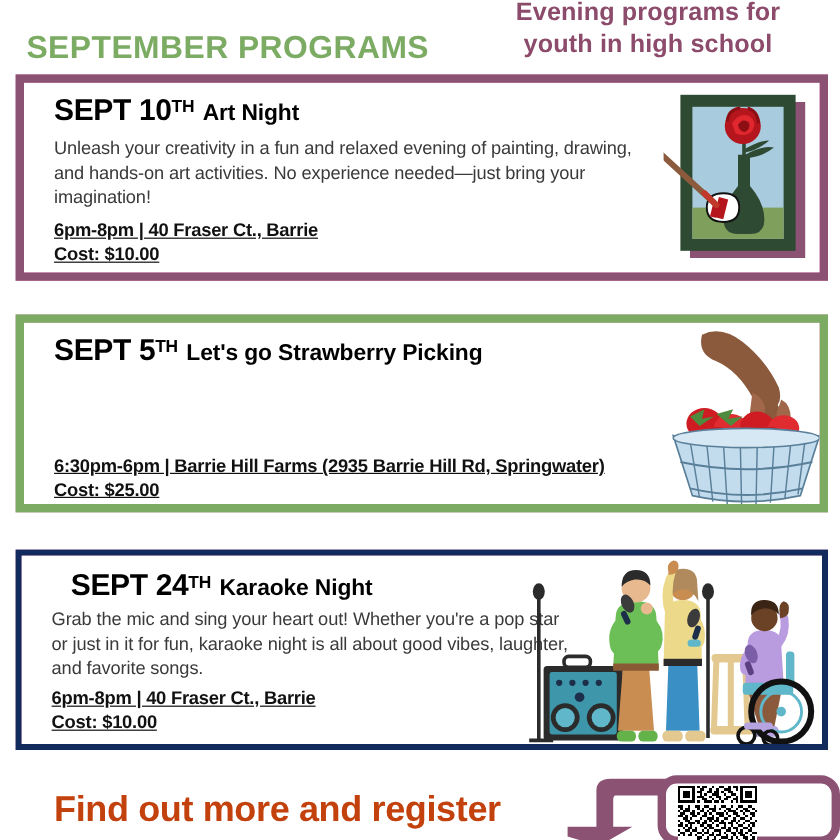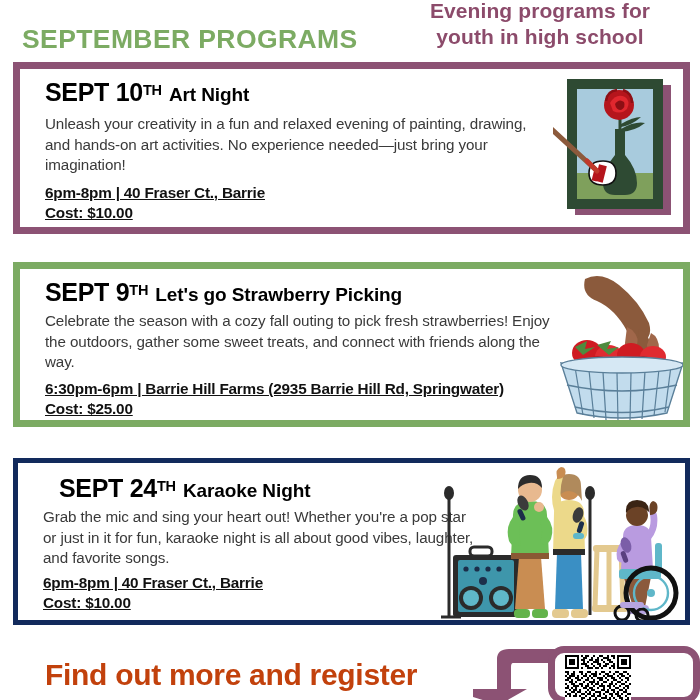--- a/index.html
+++ b/index.html
@@ -221,24 +221,23 @@
         <line x1="34" y1="84" x2="44" y2="94" stroke="#c0392b" stroke-width="5" stroke-linecap="round"></line>
       </svg>
 
     </div>
   </div>
 
   <div class="card" id="card-1">
     <div class="card-inner">
 
       <div class="card-head">
-        <span class="head-date">SEPT 9</span><span class="head-sup">TH</span><span class="head-name">Let's go Strawberry Picking</span>
+        <span class="head-date">SEPT 5</span><span class="head-sup">TH</span><span class="head-name">Let's go Strawberry Picking</span>
       </div>
 
-      <div class="card-desc">Celebrate the season with a cozy fall outing to pick fresh strawberries! Enjoy the outdoors, gather some sweet treats, and connect with friends along the way.</div>
 
       <div class="card-meta">
         <div>6:30pm-6pm | Barrie Hill Farms (2935 Barrie Hill Rd, Springwater)</div>
         <div>Cost: $25.00</div>
       </div>
 
       <svg class="art-berry" viewBox="0 0 130 150">
 
         <path d="M28 4 Q44 -4 62 10 Q82 26 92 48 Q96 62 86 66 Q76 68 70 56 Q58 34 40 26 Q24 20 28 4 Z" fill="#8b5a3c"></path>
 

